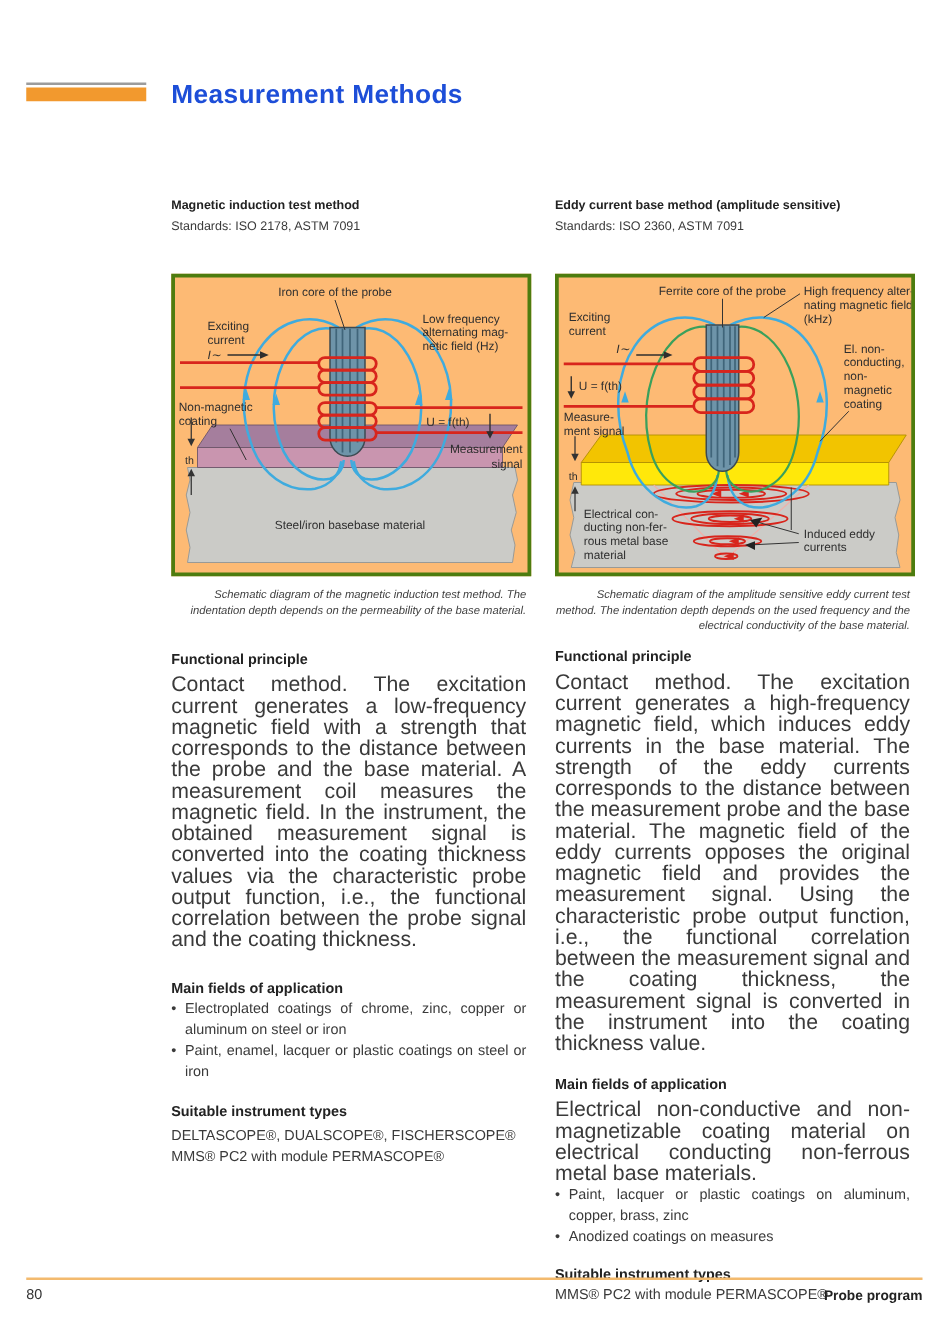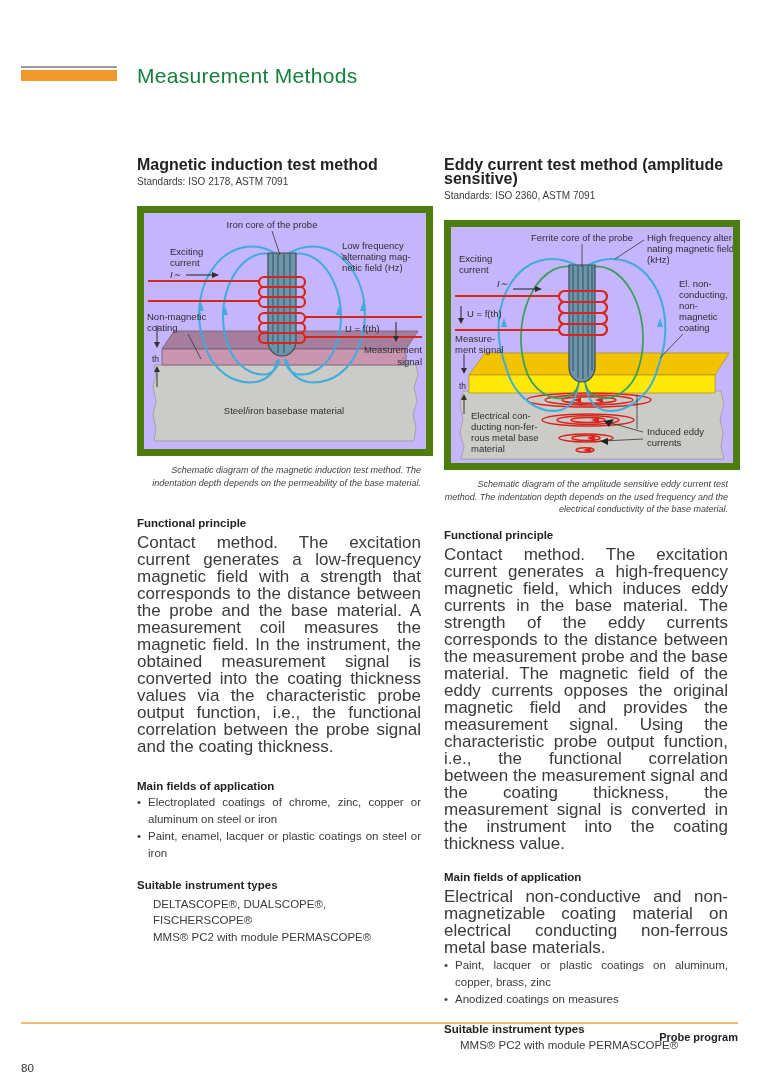--- a/index.html
+++ b/index.html
@@ -3,42 +3,42 @@
 <meta charset="utf-8">
 <style>
   html,body{margin:0;padding:0;}
   body{
     width:760px;height:1075px;position:relative;background:#ffffff;
     font-family:"Liberation Sans", sans-serif;color:#3a3a3a;overflow:hidden;
   }
   
   .hairline{position:absolute;left:21px;top:66px;width:96px;height:2px;background:#9c9c9c;}
   .orange-bar{position:absolute;left:21px;top:70px;width:96px;height:11px;background:#F2992E;}
-  .page-title{position:absolute;left:137px;top:64px;font-size:21px;font-weight:400;color:#15803d;letter-spacing:.3px;}
+  .page-title{position:absolute;left:137px;top:64px;font-size:21px;font-weight:700;color:#1d4ed8;letter-spacing:.3px;}
   
   .col{position:absolute;top:158px;width:284px;}
   .col.left{left:137px;}
   .col.right{left:444px;}
-  .method-title{font-size:16px;font-weight:bold;color:#222;margin:0;line-height:14px;}
+  .method-title{font-size:10px;font-weight:bold;color:#222;margin:0;line-height:14px;}
   .standards{font-size:10px;margin:3px 0 0;line-height:14px;}
-  .diagram-box{margin-top:17px;border:7px solid #4d7c0f;width:282px;height:236px;background:#c4b5fd;}
+  .diagram-box{margin-top:30px;border:3px solid #4d7c0f;width:282px;height:236px;background:#fdba74;}
   .caption{margin:8px 0 0;font-style:italic;font-size:9px;line-height:12.5px;color:#3f3f3f;text-align:right;}
   .sec-head{font-size:11.5px;font-weight:bold;color:#222;margin:0;line-height:14px;}
   .body-p{font-size:17px;line-height:17px;text-align:justify;margin:4px 0 0;}
   .mt-fp-l{margin-top:27px;} .mt-fp-r{margin-top:12px;}
   .mt-mf-l{margin-top:24px;} .mt-mf-r{margin-top:18px;}
   .mt-si-l{margin-top:16px;} .mt-si-r{margin-top:14px;}
   .bullets{margin-top:1px;}
   .bullet-row{display:flex;font-size:11.5px;line-height:17px;}
   .bullet-dot{width:11px;flex:0 0 11px;}
   .bullet-text{flex:1;text-align:justify;}
-  .inst-line{font-size:11.5px;line-height:16px;margin:4px 16px 0;}
+  .inst-line{font-size:11.5px;line-height:16px;margin:4px 0 0;}
   
   .footer-line{position:absolute;left:21px;right:22px;top:1022px;height:2px;background:#F3BA6E;}
-  .footer-page{position:absolute;left:21px;top:1030px;font-size:11.5px;color:#333;margin-top:32px;}
+  .footer-page{position:absolute;left:21px;top:1030px;font-size:11.5px;color:#333;}
   .footer-label{position:absolute;right:22px;top:1031px;font-size:11px;font-weight:bold;color:#222;text-align:center;}
   
   svg text{font-family:"Liberation Sans", sans-serif;font-size:9.5px;fill:#2e2e2e;}
   svg text.small{font-size:8.5px;}
 </style>
 </head>
 <body>
 
 <div class="hairline"></div>
 <div class="orange-bar"></div>
@@ -145,21 +145,21 @@
       <span class="bullet-text">Paint, enamel, lacquer or plastic coatings on steel or iron</span>
     </div>
   </div>
 
   <h4 class="sec-head mt-si-l">Suitable instrument types</h4>
   <p class="inst-line">DELTASCOPE®, DUALSCOPE®, FISCHERSCOPE®</p>
   <p class="inst-line" style="margin-top:1px;">MMS® PC2 with module PERMASCOPE®</p>
 </div>
 
 <div class="col right">
-  <h3 class="method-title">Eddy current test method (amplitude sensitive)</h3>
+  <h3 class="method-title">Eddy current base method (amplitude sensitive)</h3>
   <p class="standards">Standards: ISO 2360, ASTM 7091</p>
 
   <div class="diagram-box">
     <svg width="282" height="236" viewBox="0 0 282 236">
 
       <path d="M12,164 L270,164 L273,178 L269,192 L272,206 L270,220 L273,232 L10,232 L13,220 L9,206 L12,192 L9,178 Z" fill="#CBCBC7" stroke="#9a9a96" stroke-width="0.8"></path>
 
       <polygon points="34,126 278,126 264,148 18,148" fill="#F2C400" stroke="#b08e00" stroke-width="0.7"></polygon>
 
       <polygon points="18,148 264,148 264,166 18,166" fill="#FFE80A" stroke="#b08e00" stroke-width="0.7"></polygon>

